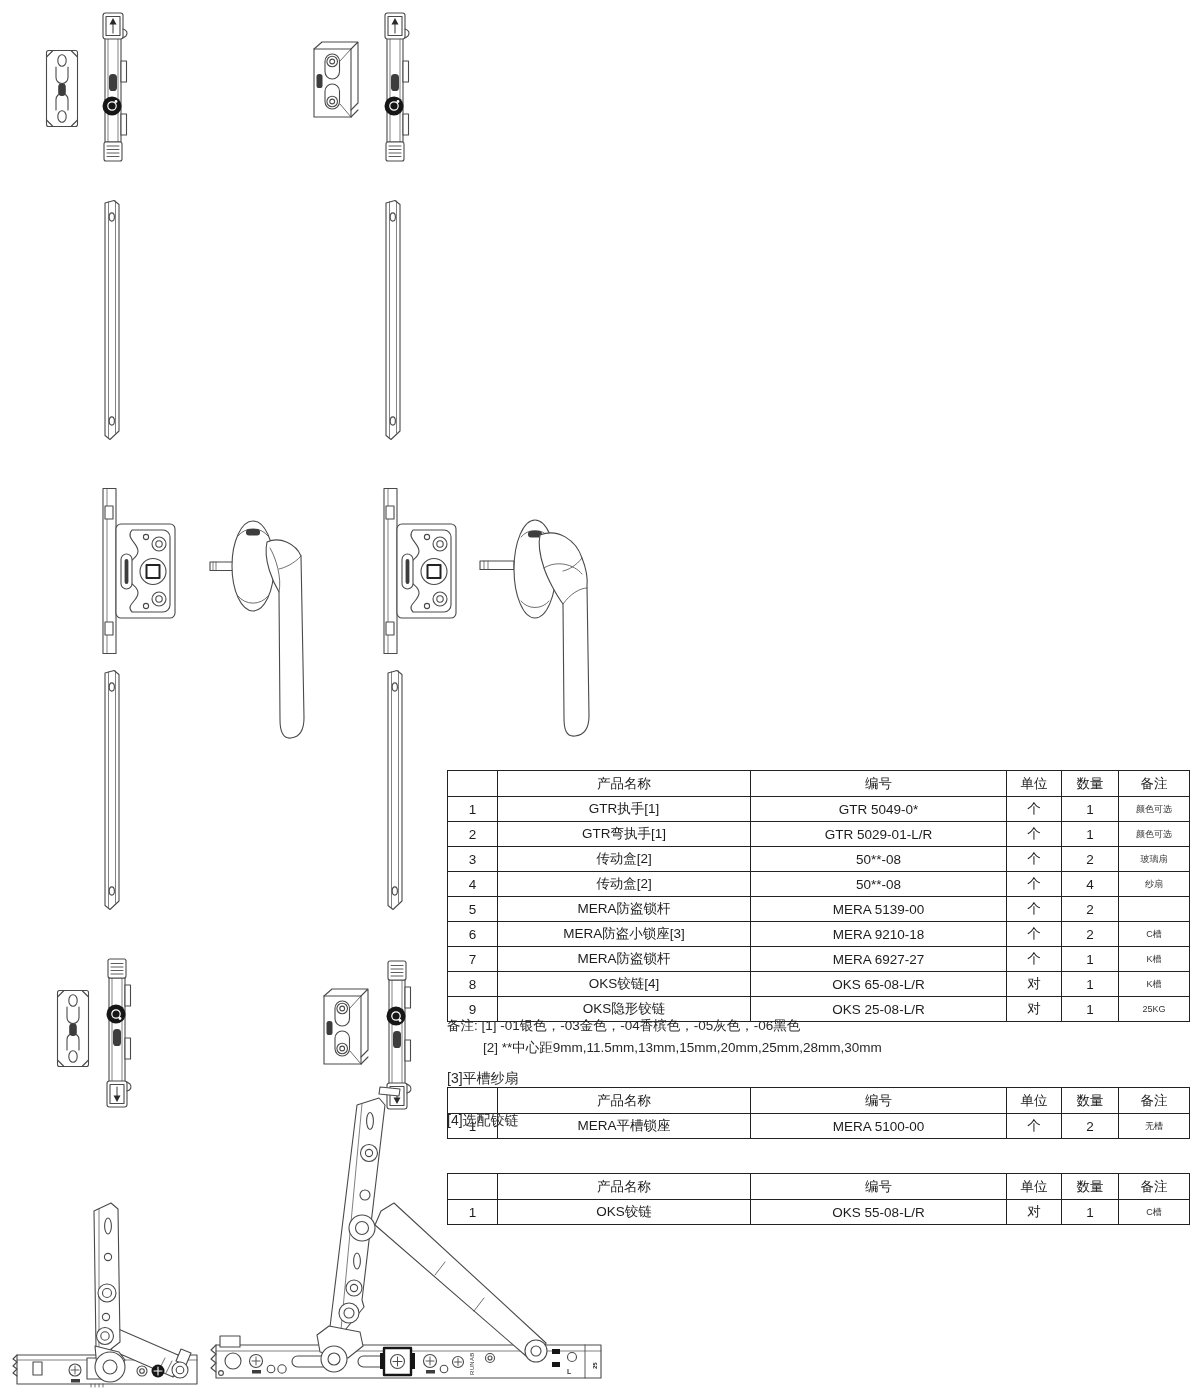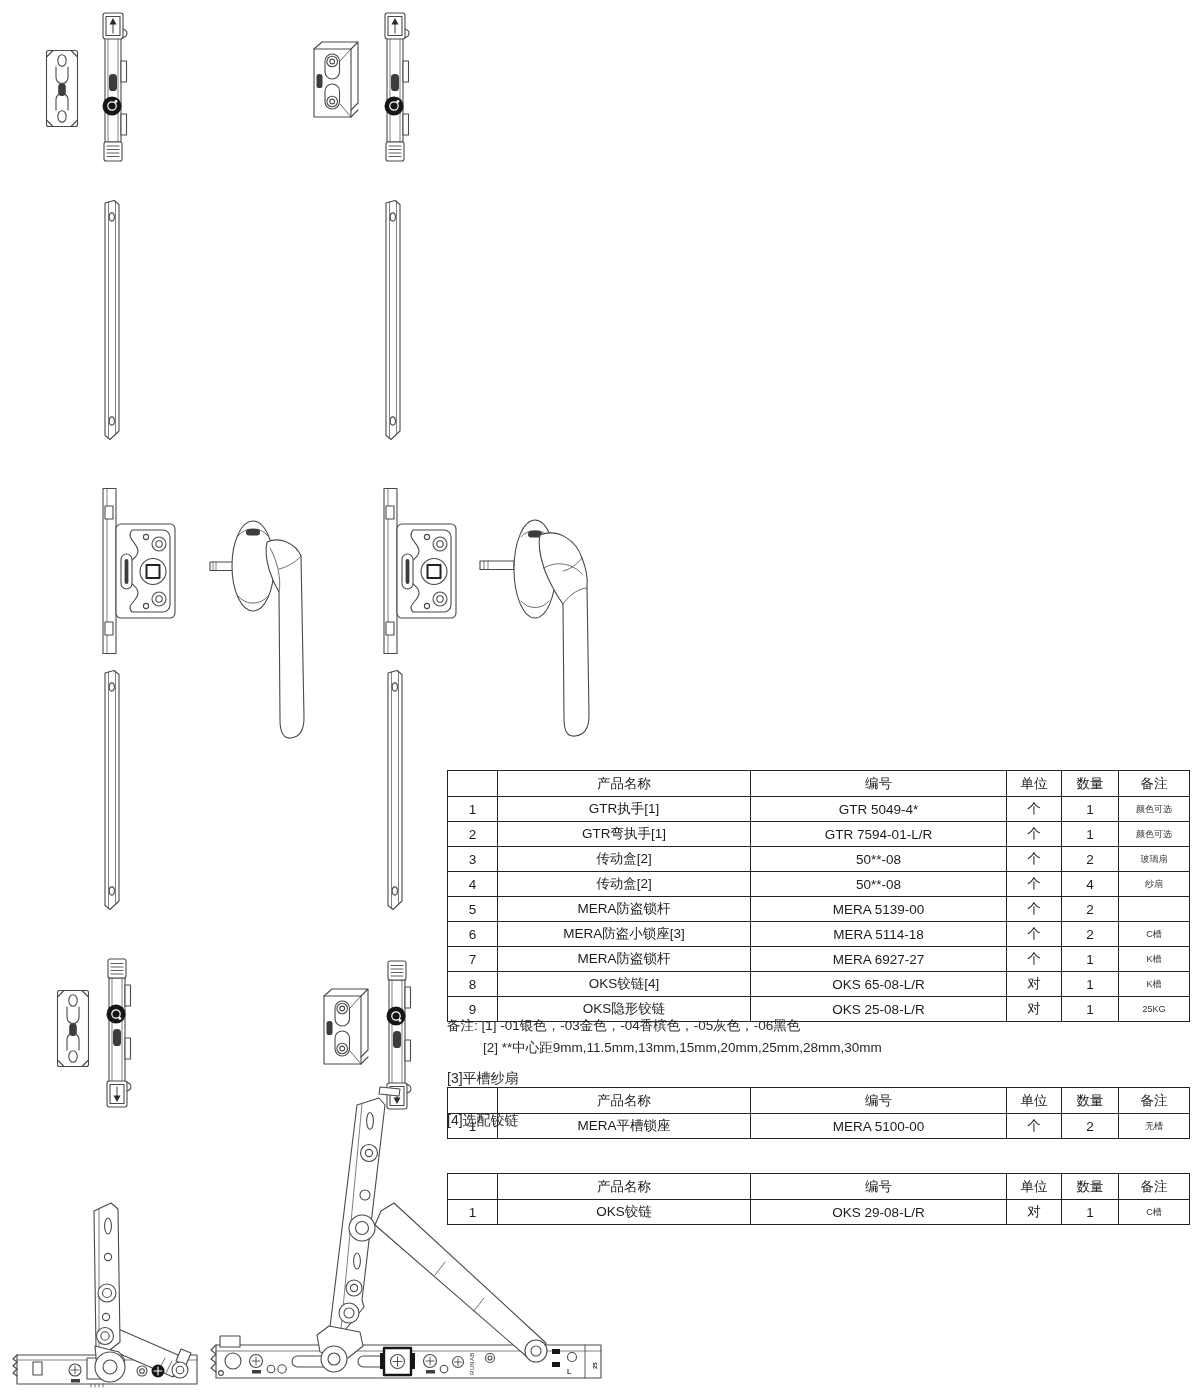--- a/index.html
+++ b/index.html
@@ -242,29 +242,29 @@
           <th>编号</th>
           <th>单位</th>
           <th>数量</th>
           <th>备注</th>
         </tr>
       </thead>
       <tbody>
         <tr>
           <td>1</td>
           <td>GTR执手[1]</td>
-          <td>GTR 5049-4*</td>
+          <td>GTR 5049-0*</td>
           <td>个</td>
           <td>1</td>
           <td class="remark">颜色可选</td>
         </tr>
         <tr>
           <td>2</td>
           <td>GTR弯执手[1]</td>
-          <td>GTR 7594-01-L/R</td>
+          <td>GTR 5029-01-L/R</td>
           <td>个</td>
           <td>1</td>
           <td class="remark">颜色可选</td>
         </tr>
         <tr>
           <td>3</td>
           <td>传动盒[2]</td>
           <td>50**-08</td>
           <td>个</td>
           <td>2</td>
@@ -282,21 +282,21 @@
           <td>5</td>
           <td>MERA防盗锁杆</td>
           <td>MERA 5139-00</td>
           <td>个</td>
           <td>2</td>
           <td class="remark"></td>
         </tr>
         <tr>
           <td>6</td>
           <td>MERA防盗小锁座[3]</td>
-          <td>MERA 5114-18</td>
+          <td>MERA 9210-18</td>
           <td>个</td>
           <td>2</td>
           <td class="remark">C槽</td>
         </tr>
         <tr>
           <td>7</td>
           <td>MERA防盗锁杆</td>
           <td>MERA 6927-27</td>
           <td>个</td>
           <td>1</td>
@@ -376,21 +376,21 @@
           <th>编号</th>
           <th>单位</th>
           <th>数量</th>
           <th>备注</th>
         </tr>
       </thead>
       <tbody>
         <tr>
           <td>1</td>
           <td>OKS铰链</td>
-          <td>OKS 29-08-L/R</td>
+          <td>OKS 55-08-L/R</td>
           <td>对</td>
           <td>1</td>
           <td class="remark">C槽</td>
         </tr>
       </tbody>
 </table>
 
 </div>
 
 </body></html>

